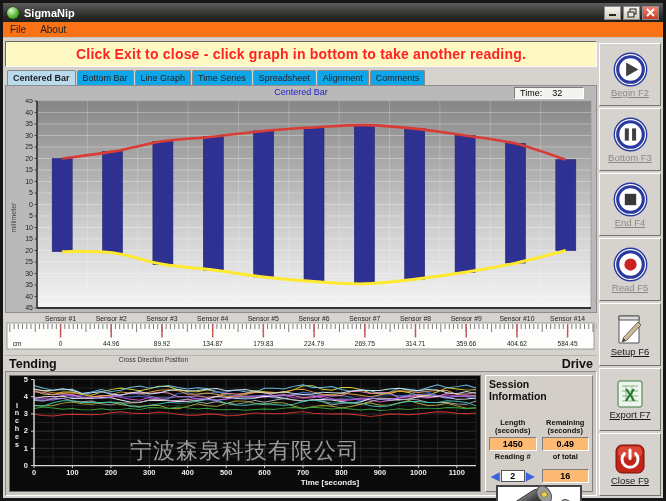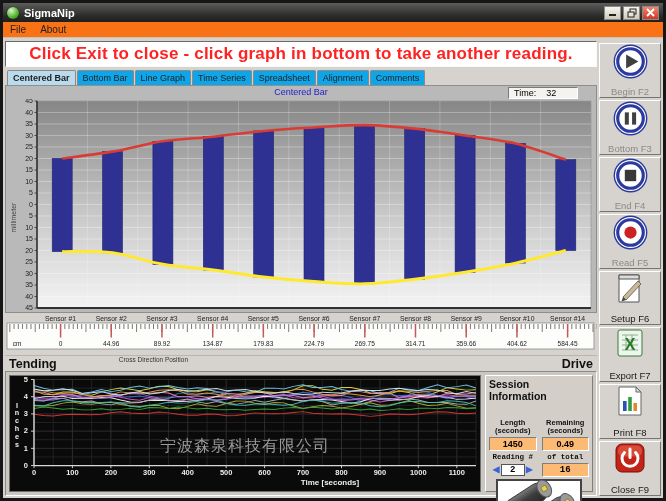--- a/index.html
+++ b/index.html
@@ -9,44 +9,44 @@
   .app-icon{width:12px;height:12px;border-radius:50%;background:radial-gradient(circle at 35% 30%,#d8f8d0,#58b832 55%,#1e6a10);box-shadow:0 0 1px #000;}
   .title{color:#fff;font-weight:bold;font-size:11px;}
   .win-btns{margin-left:auto;display:flex;gap:2px;}
   .wbtn{width:17px;height:14px;background:linear-gradient(#f7f5ee,#cfcabc);border:1px solid #8a8a8a;box-sizing:border-box;display:flex;align-items:center;justify-content:center;}
   .wbtn.close{background:linear-gradient(#f2836f,#c93a25);}
   .menubar{height:15px;background:#f97316;border-bottom:1px solid #c6c2b8;display:flex;align-items:center;gap:14px;padding:0 7px;font-size:10px;color:#222;flex:0 0 auto;}
   .menu-item{cursor:default;}
   .body-row{flex:1;display:flex;padding:2px;min-height:0;}
   .main-col{width:592px;display:flex;flex-direction:column;min-height:0;}
   .sidebar{flex:1;margin-left:2px;display:flex;flex-direction:column;gap:2px;padding-top:3px;}
-  .sbtn{flex:1;background:#d6d3ce;border:1px solid;border-color:#ffffff #767470 #767470 #ffffff;display:flex;flex-direction:column;align-items:center;justify-content:space-between;gap:0;font-size:9.5px;color:#1a1a1a;min-height:0;}
+  .sbtn{flex:1;background:#d6d3ce;border:1px solid;border-color:#ffffff #767470 #767470 #ffffff;display:flex;flex-direction:column;align-items:center;justify-content:center;gap:0;font-size:9.5px;color:#1a1a1a;min-height:0;text-decoration:underline;}
   .sbtn.dim{color:#8a8a86;}
   .sbtn .icn{display:flex;align-items:center;justify-content:center;}
-  .banner{height:24px;margin:1px 0 2px;background:#ffffff;border:1px solid;border-color:#6a6a6a #fafafa #fafafa #6a6a6a;display:flex;align-items:center;justify-content:center;color:#ff2222;font-weight:bold;font-size:17px;letter-spacing:.2px;flex:0 0 auto;}
+  .banner{height:24px;margin:1px 0 2px;background:#fef9c3;border:1px solid;border-color:#6a6a6a #fafafa #fafafa #6a6a6a;display:flex;align-items:center;justify-content:center;color:#ff2222;font-weight:bold;font-size:14px;letter-spacing:.2px;flex:0 0 auto;}
   .tabs{display:flex;align-items:flex-end;height:16px;padding-left:2px;font-size:9px;flex:0 0 auto;}
   .tab{padding:2px 5px 2px;border:1px solid #8a8a8a;border-bottom:none;border-radius:2px 2px 0 0;background:#0ea5e9;margin-right:1px;color:#222;white-space:nowrap;}
   .tab.active{background:#badbee;font-weight:bold;}
   .chart-panel{position:relative;height:226px;border:1px solid #8e8e8e;background:#b9b9b9;flex:0 0 auto;}
   .chart-title{position:absolute;top:1px;left:0;right:0;text-align:center;font-size:9px;color:#2222cc;}
-  .time-box{position:absolute;top:1px;right:18px;background:#f4f3ef;border:1px solid;border-color:#7a7a7a #fff #fff #7a7a7a;font-size:9px;padding:0 5px;display:flex;gap:10px;min-width:58px;}
+  .time-box{position:absolute;top:1px;right:12px;background:#f4f3ef;border:1px solid;border-color:#7a7a7a #fff #fff #7a7a7a;font-size:9px;padding:0 5px;display:flex;gap:10px;min-width:58px;}
   .chart-svg-wrap{position:absolute;top:13px;left:1px;right:1px;bottom:0;}
   .ruler-block{flex:0 0 auto;height:42px;}
   .tending{height:15px;display:flex;align-items:center;padding:0 4px;font-size:12.5px;font-weight:bold;color:#111;border-top:1px solid #b8b5ae;flex:0 0 auto;}
   .cdp{font-size:6.5px;font-weight:normal;color:#333;margin-left:62px;align-self:flex-start;margin-top:0px;}
   .tending .sp{flex:1;}
   .bottom-panel{flex:1;border:1px solid;border-color:#8a8a8a #fdfdfd #fdfdfd #8a8a8a;background:#cac7c0;display:flex;padding:3px;gap:4px;min-height:0;}
   .trend-wrap{position:relative;width:470px;background:#0a0a0a;border:1px solid #6e6e6e;}
-  .watermark{position:absolute;left:50%;top:60px;transform:translateX(-50%);font-size:16px;color:#9a9a9a;letter-spacing:1px;white-space:nowrap;}
+  .watermark{position:absolute;left:50%;top:60px;transform:translateX(-50%);font-size:22px;color:#9a9a9a;letter-spacing:1px;white-space:nowrap;}
   .session{flex:1;background:#d3cfc8;border:1px solid;border-color:#fff #7e7e7e #7e7e7e #fff;padding:2px 3px;display:flex;flex-direction:column;align-items:center;}
   .session-title{font-size:10.5px;font-weight:bold;color:#111;}
   .sess-grid{display:grid;grid-template-columns:1fr 1fr;gap:1px 5px;width:100%;text-align:center;margin-top:17px;}
   .sess-lbl{font-size:7.5px;font-weight:bold;color:#111;line-height:1.1;}
   .valbox{background:#fdba74;border:1px solid;border-color:#7e7e7e #fff #fff #7e7e7e;font-size:9px;font-weight:bold;padding:1px 2px;}
-  .row2{display:grid;grid-template-columns:1fr 1fr;gap:2px 5px;width:100%;text-align:center;margin-top:2px;align-items:center;font-family:Liberation Mono, monospace;}
+  .row2{display:grid;grid-template-columns:1fr 1fr;gap:8px 5px;width:100%;text-align:center;margin-top:2px;align-items:center;}
   .spinner{display:flex;align-items:center;justify-content:center;gap:1px;}
   .arrow{color:#3c64d8;font-size:12px;line-height:1;cursor:pointer;}
   .readbox{background:#fff;border:1px solid #555;width:22px;font-size:9px;font-weight:bold;text-align:center;}
   .rollerbox{margin-top:2px;}
 </style>
 </head>
 <body>
 
 <div class="window">
   <div class="titlebar">
@@ -604,32 +604,20 @@
             <svg width="30" height="30" viewBox="0 0 30 30">
               <rect x="3" y="2" width="24" height="26" rx="2" fill="#eef4ee" stroke="#3a7a3a"></rect>
               <path d="M7 7h16M7 12h16M7 17h16M7 22h16M11 7v15M17 7v15" stroke="#8ab48a" stroke-width="1"></path>
               <text x="15" y="21.5" font-size="16" font-weight="bold" fill="#2a7a2a" text-anchor="middle" font-family="Liberation Sans, sans-serif">X</text>
             </svg>
           </span>
           <span>Export F7</span>
         </div>
         <div class="sbtn">
           <span class="icn">
-            <svg width="30" height="32" viewBox="0 0 30 32">
-              <path d="M4 2 h17 l5 5 v23 h-22 z" fill="#fff" stroke="#666"></path>
-              <path d="M21 2 l5 5 h-5 z" fill="#ddd" stroke="#666"></path>
-              <rect x="8" y="16" width="3.6" height="10" fill="#2a52b0"></rect>
-              <rect x="13.2" y="12" width="3.6" height="14" fill="#2f9e3f"></rect>
-              <rect x="18.4" y="18" width="3.6" height="8" fill="#e8872a"></rect>
-            </svg>
-          </span>
-          <span>Print F8</span>
-        </div>
-        <div class="sbtn">
-          <span class="icn">
             <svg width="32" height="32" viewBox="0 0 32 32">
               <rect x="2" y="2" width="28" height="28" rx="6" fill="#c22418" stroke="#7c0f08"></rect>
               <rect x="4" y="3.5" width="24" height="11" rx="5" fill="#ef6a55" opacity="0.55"></rect>
               <path d="M16 7 v8.5" stroke="#fff" stroke-width="3" stroke-linecap="round"></path>
               <path d="M10.4 10.6 A8 8 0 1 0 21.6 10.6" fill="none" stroke="#fff" stroke-width="3" stroke-linecap="round"></path>
             </svg>
           </span>
           <span>Close F9</span>
         </div>
       </div>

